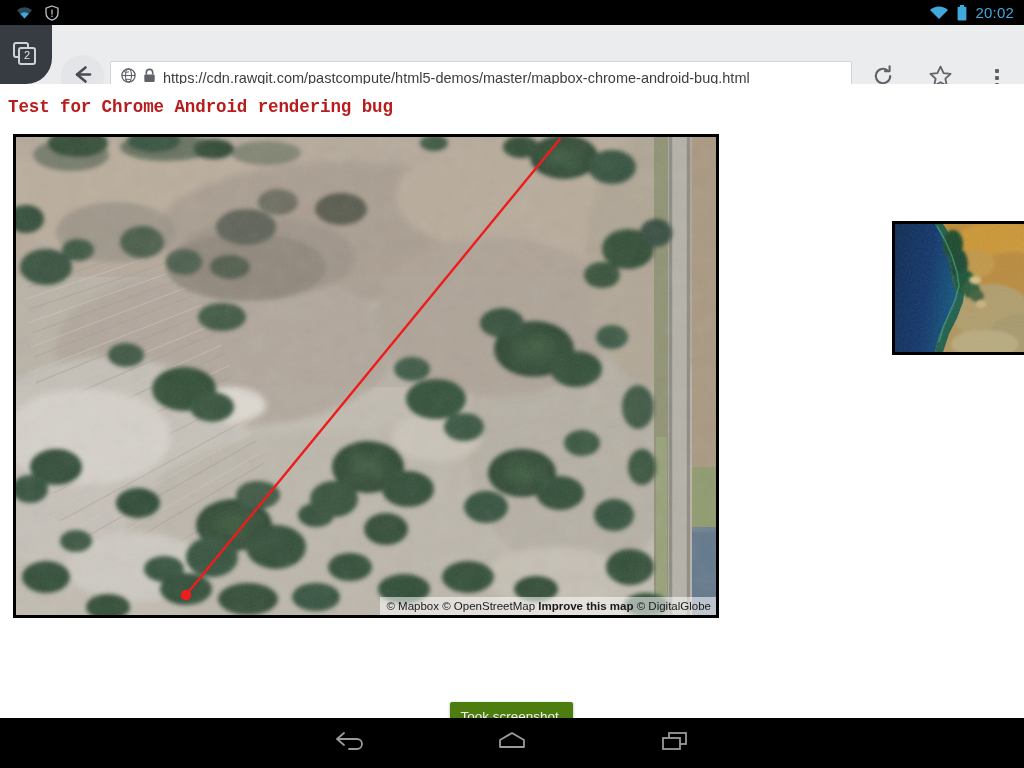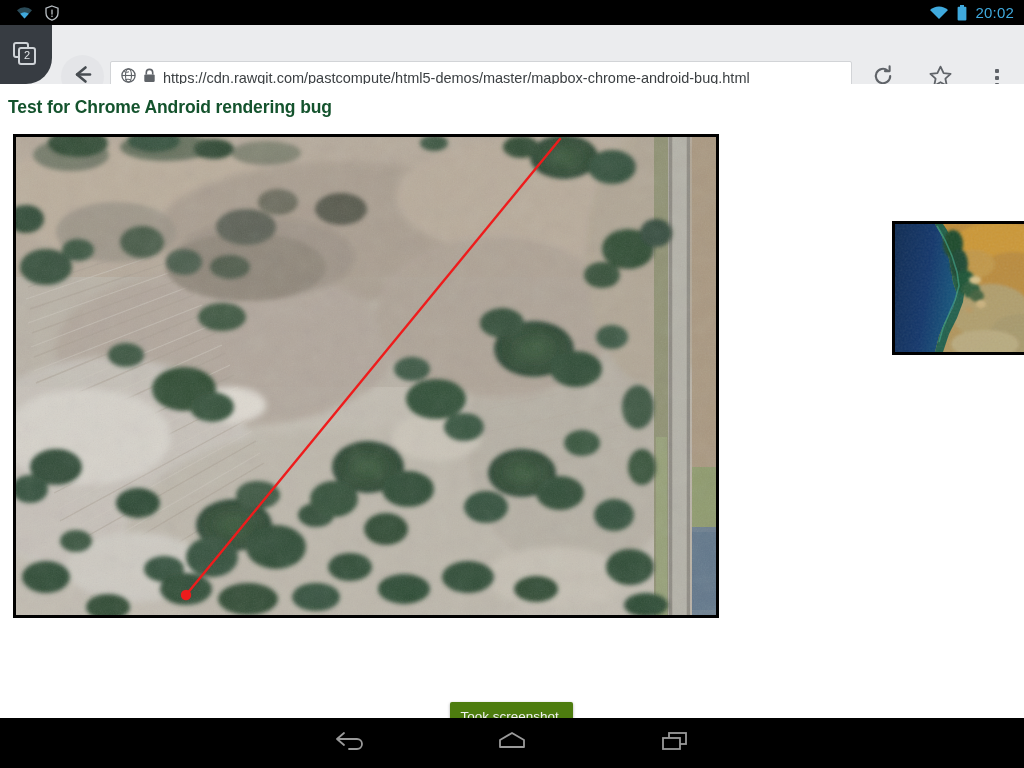--- a/index.html
+++ b/index.html
@@ -147,22 +147,22 @@
     top: 84px; left: 0;
     width: 1024px; height: 634px;
     background: #ffffff;
     overflow: hidden;
   }
   #page-title {
     position: absolute;
     left: 8px; top: 13px;
     font-size: 17.5px;
     font-weight: bold;
-    color: #14532d;
-    font-family: Liberation Sans, sans-serif;
+    color: #b91c1c;
+    font-family: Liberation Mono, monospace;
     letter-spacing: -.1px;
   }
 
   
   #map-main {
     position: absolute;
     left: 13px; top: 50px;
     width: 706px; height: 484px;
     border: 3px solid #000000;
     overflow: hidden;
@@ -527,20 +527,26 @@
 
         <rect width="700" height="478" filter="url(#grain)" opacity="0.30"></rect>
         <rect width="700" height="478" filter="url(#grain2)" opacity="0.22"></rect>
 
         <g>
           <line x1="170" y1="458" x2="544" y2="2" stroke="#ee1c1c" stroke-width="2.4" stroke-linecap="round"></line>
           <circle cx="170" cy="458" r="5.2" fill="#ee1c1c"></circle>
         </g>
       </svg>
 
+      <div id="map-attribution">
+        <span>© Mapbox</span>
+        <span>© OpenStreetMap</span>
+        <span class="imp">Improve this map</span>
+        <span>© DigitalGlobe</span>
+      </div>
     </div>
 
     <div id="map-thumb">
       <svg id="map-thumb-canvas" width="134" height="128" viewBox="0 0 134 128" preserveAspectRatio="none">
         <defs>
           <filter id="tgrain">
             <feTurbulence type="fractalNoise" baseFrequency="0.5" numOctaves="4" seed="11"></feTurbulence>
             <feColorMatrix type="saturate" values="0.25"></feColorMatrix>
             <feComponentTransfer>
                 <feFuncA type="linear" slope="0.40"></feFuncA>

